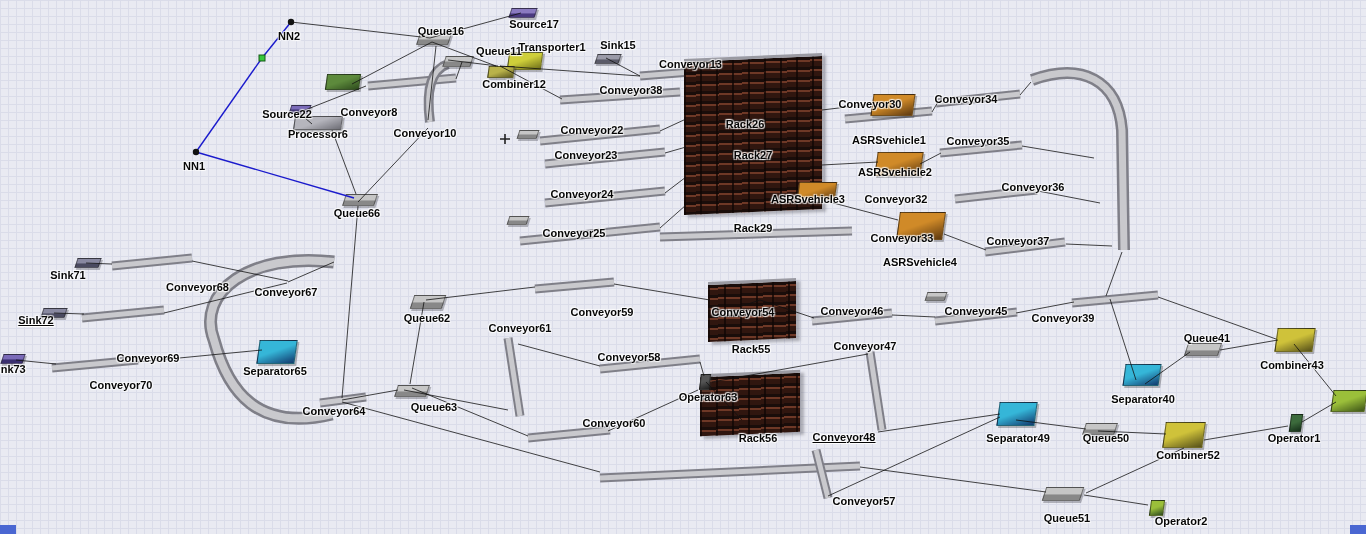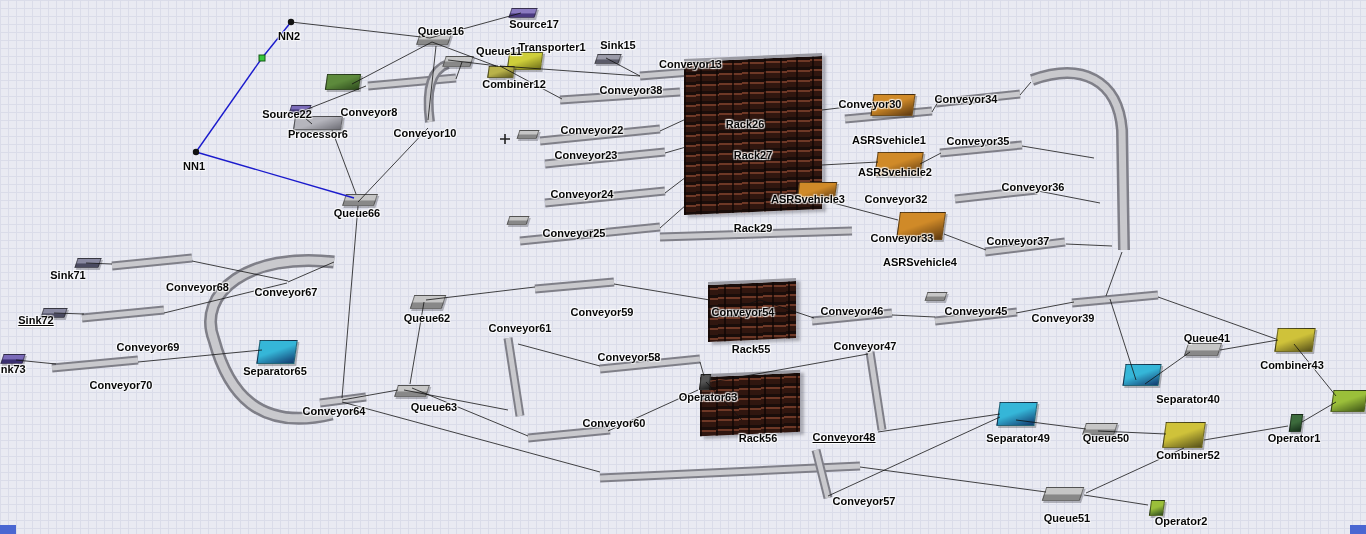--- a/index.html
+++ b/index.html
@@ -296,37 +296,37 @@
       <div class="lbl" style="left: 357px; top: 213px;">Queue66</div>
       <div class="lbl" style="left: 753px; top: 228px;">Rack29</div>
       <div class="lbl" style="left: 574px; top: 233px;">Conveyor25</div>
       <div class="lbl" style="left: 902px; top: 238px;">Conveyor33</div>
       <div class="lbl" style="left: 1018px; top: 241px;">Conveyor37</div>
       <div class="lbl" style="left: 920px; top: 262px;">ASRSvehicle4</div>
       <div class="lbl" style="left: 68px; top: 275px;">Sink71</div>
       <div class="lbl" style="left: 181px; top: 287px; padding-left: 33px;">Conveyor68</div>
       <div class="lbl" style="left: 286px; top: 292px;">Conveyor67</div>
       <div class="lbl" style="left: 36px; top: 320px; text-decoration: underline;">Sink72</div>
-      <div class="lbl" style="left: 148px; top: 347px;">Conveyor69</div>
+      <div class="lbl" style="left: 148px; top: 358px;">Conveyor69</div>
       <div class="lbl" style="left: 427px; top: 318px;">Queue62</div>
       <div class="lbl" style="left: 520px; top: 328px;">Conveyor61</div>
       <div class="lbl" style="left: 602px; top: 312px;">Conveyor59</div>
       <div class="lbl" style="left: 743px; top: 312px;">Conveyor54</div>
       <div class="lbl" style="left: 852px; top: 311px;">Conveyor46</div>
       <div class="lbl" style="left: 976px; top: 311px;">Conveyor45</div>
       <div class="lbl" style="left: 1063px; top: 318px;">Conveyor39</div>
       <div class="lbl" style="left: 1207px; top: 338px;">Queue41</div>
       <div class="lbl" style="left: 1292px; top: 365px;">Combiner43</div>
       <div class="lbl" style="left: 8px; top: 369px;">Sink73</div>
       <div class="lbl" style="left: 121px; top: 385px;">Conveyor70</div>
       <div class="lbl" style="left: 275px; top: 371px;">Separator65</div>
       <div class="lbl" style="left: 751px; top: 349px;">Rack55</div>
       <div class="lbl" style="left: 629px; top: 357px;">Conveyor58</div>
       <div class="lbl" style="left: 865px; top: 346px;">Conveyor47</div>
-      <div class="lbl" style="left: 1143px; top: 399px; margin-left: 45px;">Separator40</div>
+      <div class="lbl" style="left: 1143px; top: 399px;">Separator40</div>
       <div class="lbl" style="left: 708px; top: 397px;">Operator63</div>
       <div class="lbl" style="left: 334px; top: 411px;">Conveyor64</div>
       <div class="lbl" style="left: 413px; top: 407px; padding-left: 42px;">Queue63</div>
       <div class="lbl" style="left: 614px; top: 423px;">Conveyor60</div>
       <div class="lbl" style="left: 758px; top: 438px;">Rack56</div>
       <div class="lbl" style="left: 844px; top: 437px; text-decoration: underline;">Conveyor48</div>
       <div class="lbl" style="left: 1018px; top: 438px;">Separator49</div>
       <div class="lbl" style="left: 1106px; top: 438px;">Queue50</div>
       <div class="lbl" style="left: 1188px; top: 455px;">Combiner52</div>
       <div class="lbl" style="left: 1294px; top: 438px;">Operator1</div>

